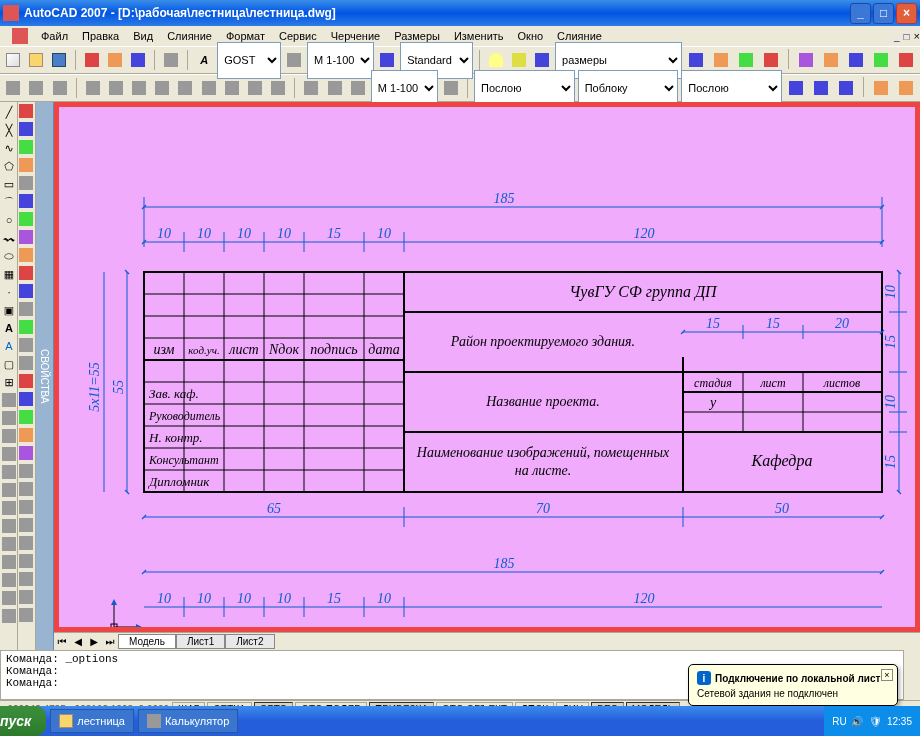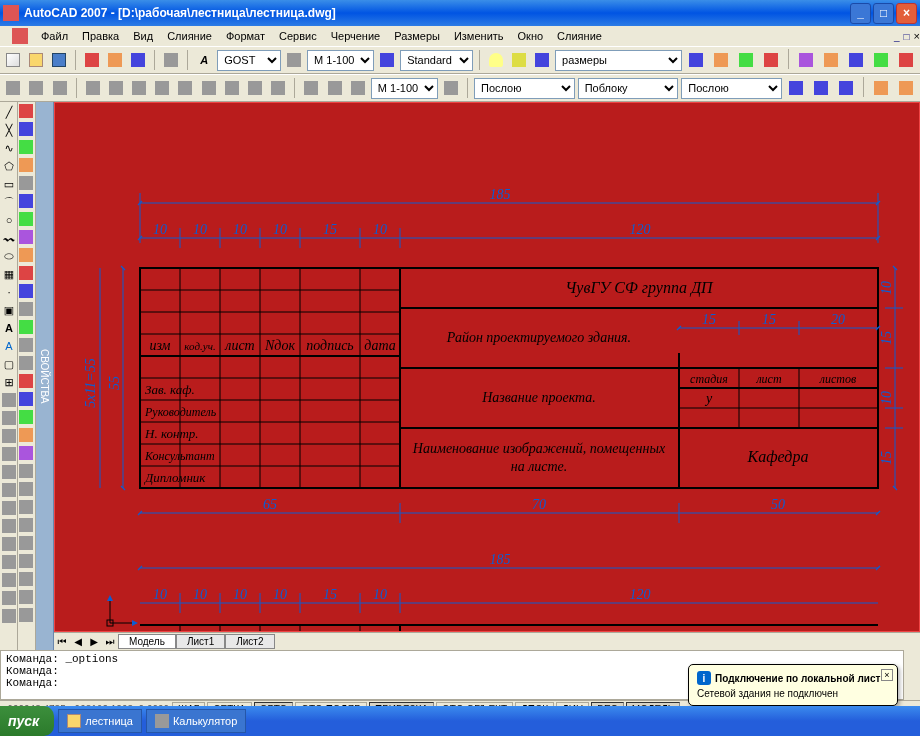--- a/index.html
+++ b/index.html
@@ -16,33 +16,33 @@
 
 
 .menubar { height: 20px; background: #ece9d8; display: flex; align-items: center; padding-left: 12px; }
 .menubar .icon { width: 16px; height: 16px; background: #d55; margin-right: 6px; display: inline-block; }
 .menubar .m { padding: 2px 7px; cursor: pointer; }
 
 
 .toolbar { height: 28px; background: #ece9d8; border-top: 1px solid #fff; border-bottom: 1px solid #aca899; display: flex; align-items: center; padding: 0 3px; gap: 3px; }
 .tb-btn { width: 22px; height: 22px; border: 1px solid transparent; display: flex; align-items: center; justify-content: center; cursor: pointer; }
 .tb-sep { width: 1px; height: 20px; background: #aca899; margin: 0 3px; }
-.tb-select { height: 21px; font-size: 11px; border: 1px solid #7f9db9; background: white; padding: 0 2px; }
+.tb-select { height: 37px; font-size: 11px; border: 1px solid #7f9db9; background: white; padding: 0 2px; }
 .tb-group-right { margin-left: auto; display: flex; gap: 3px; }
 
 
 .workspace { position: absolute; left: 0; top: 102px; right: 0; bottom: 86px; display: flex; }
 .left-tb { width: 18px; background: #ece9d8; border-right: 1px solid #aca899; display: flex; flex-direction: column; gap: 2px; padding: 2px 1px; }
 .left-tb .vtb { width: 16px; height: 16px; border: 1px solid transparent; cursor: pointer; display: flex; align-items: center; justify-content: center; }
 .left-tb2 { width: 18px; background: #ece9d8; border-right: 1px solid #aca899; display: flex; flex-direction: column; gap: 2px; padding: 2px 1px; }
 .left-tb2 .vtb { width: 16px; height: 16px; cursor: pointer; }
 .prop-tab { width: 18px; background: #99b4d1; display: flex; align-items: center; justify-content: center; writing-mode: vertical-lr; color: white; font-size: 10px; padding: 5px 0; cursor: pointer; border-right: 1px solid #6a87ad; }
 
 .canvas-wrap { flex: 1; display: flex; flex-direction: column; background: white; position: relative; }
-.canvas { flex: 1; background: #b91c1c; position: relative; overflow: hidden; border: 1px solid #ef4444; }
+.canvas { flex: 1; background: #f0abfc; position: relative; overflow: hidden; border: 5px solid #ef4444; }
 
 
 .dim-line { stroke: #0d5dd1; stroke-width: 1; fill: none; }
 .dim-text { fill: #0d5dd1; font-style: italic; font-family: 'Times New Roman', serif; font-size: 14px; }
 .drawing-line { stroke: #000; stroke-width: 2; fill: none; }
 .drawing-thin { stroke: #000; stroke-width: 1; fill: none; }
 .draw-text { fill: #000; font-style: italic; font-family: 'Times New Roman', serif; font-size: 14px; text-anchor: middle; }
 
 
 .sheet-tabs { height: 18px; background: #ece9d8; display: flex; align-items: center; border-top: 1px solid #aca899; font-size: 10px; }
@@ -59,21 +59,21 @@
 .statusbar .sbtn { padding: 1px 5px; border: 1px solid #aca899; margin-left: 2px; background: #ece9d8; cursor: pointer; }
 .statusbar .sbtn.pressed { background: #d8d4c5; border: 1px inset #888; }
 
 
 .notify { position: absolute; right: 22px; bottom: 30px; width: 210px; background: #ffffe1; border: 1px solid #000; border-radius: 5px; padding: 6px 8px; font-size: 10px; box-shadow: 2px 2px 4px rgba(0,0,0,0.3); }
 .notify .nt { font-weight: bold; margin-bottom: 3px; display: flex; align-items: center; }
 .notify .nclose { position: absolute; right: 4px; top: 4px; width: 12px; height: 12px; border: 1px solid #888; font-size: 9px; display: flex; align-items: center; justify-content: center; cursor: pointer; }
 
 
 .taskbar { position: absolute; left: 0; right: 0; bottom: 0; height: 30px; background: linear-gradient(to bottom, #3b8bee, #245edb, #245edb); display: flex; align-items: center; }
-.start { height: 30px; padding: 0 15px 0 8px; background: linear-gradient(to bottom, #3c8f3c, #2b7a2b); color: white; font-weight: bold; font-style: italic; display: flex; align-items: center; border-radius: 0 10px 10px 0; cursor: pointer; font-size: 14px; }
+.start { height: 30px; padding: 0 15px 0 0; background: linear-gradient(to bottom, #3c8f3c, #2b7a2b); color: white; font-weight: bold; font-style: italic; display: flex; align-items: center; border-radius: 0 10px 10px 0; cursor: pointer; font-size: 14px; }
 .task-item { height: 24px; margin-left: 4px; padding: 0 8px; background: #3a75d0; border: 1px solid #2556a8; color: white; display: flex; align-items: center; cursor: pointer; font-size: 11px; max-width: 150px; overflow: hidden; white-space: nowrap; }
 .task-item.active { background: #1d4aa3; }
 .tray { margin-left: auto; height: 30px; background: #0d8dea; padding: 0 8px; display: flex; align-items: center; color: white; font-size: 10px; gap: 5px; }
 
 
 .ico { width: 14px; height: 14px; display: inline-block; }
 .i-new { background: linear-gradient(135deg, #fff, #ddd); border: 1px solid #888; }
 .i-open { background: #f9d66c; border: 1px solid #a87; }
 .i-save { background: #4a7ec9; border: 1px solid #246; }
 .i-red { background: #d44; }
@@ -558,13 +558,19 @@
       <span>пуск</span>
     </div>
   <div class="task-item">
       <span class="ico i-open" style="margin-right:4px"></span>
       <span>лестница</span>
     </div>
   <div class="task-item">
       <span class="ico i-gray" style="margin-right:4px"></span>
       <span>Калькулятор</span>
     </div>
+  <div class="tray">
+    <span>RU</span>
+    <span>🔊</span>
+    <span>🛡</span>
+    <span>12:35</span>
+  </div>
 </div>
 
 </body></html>

